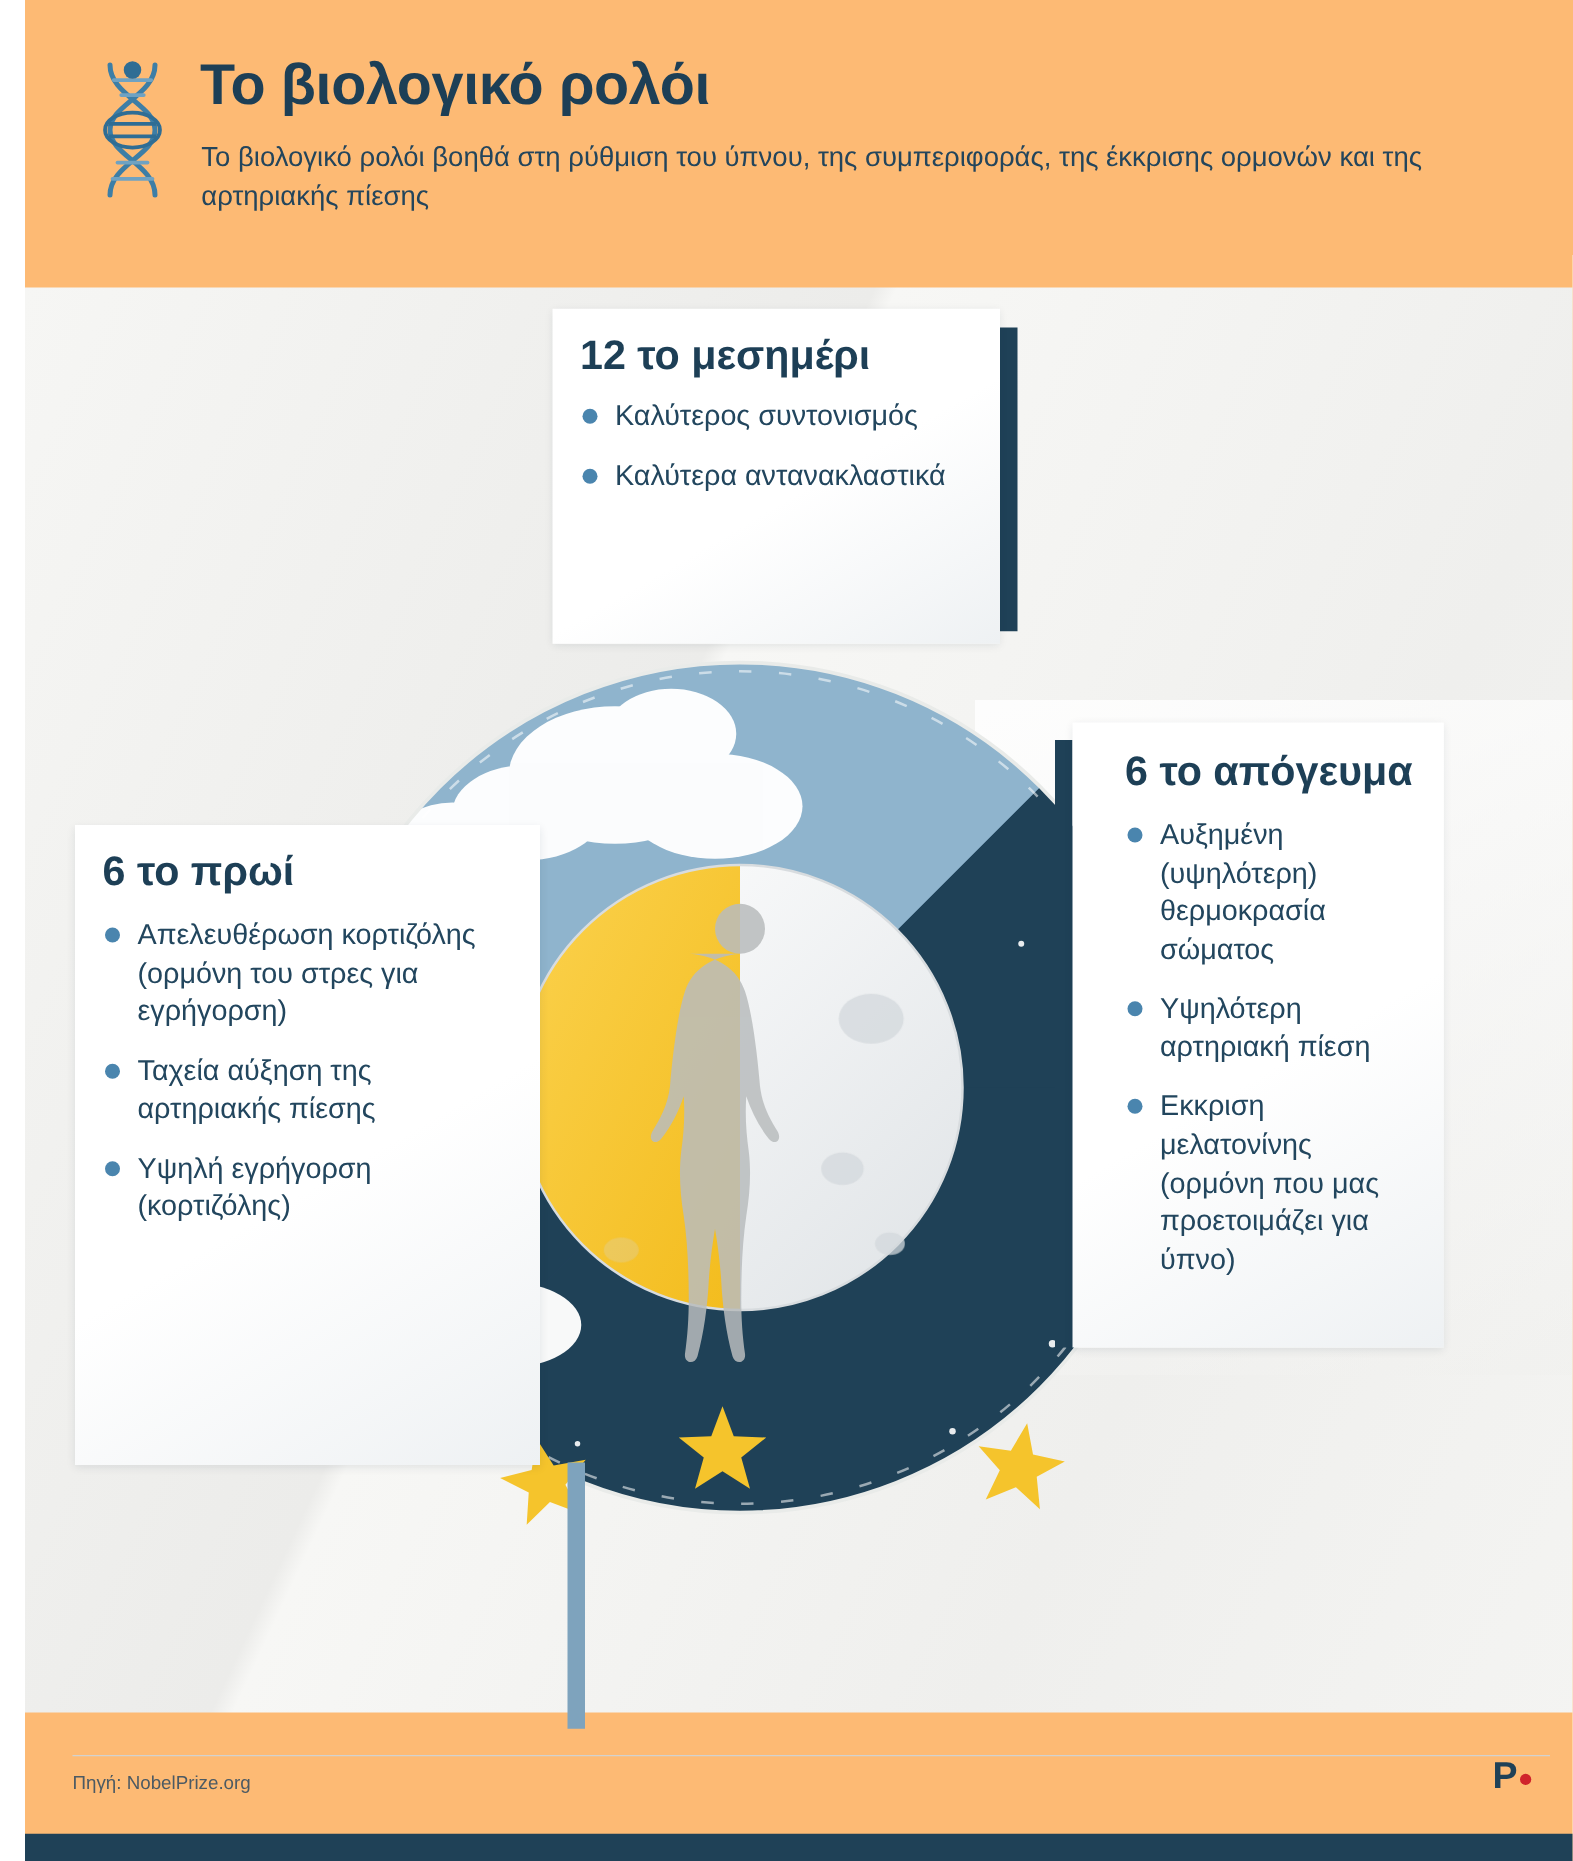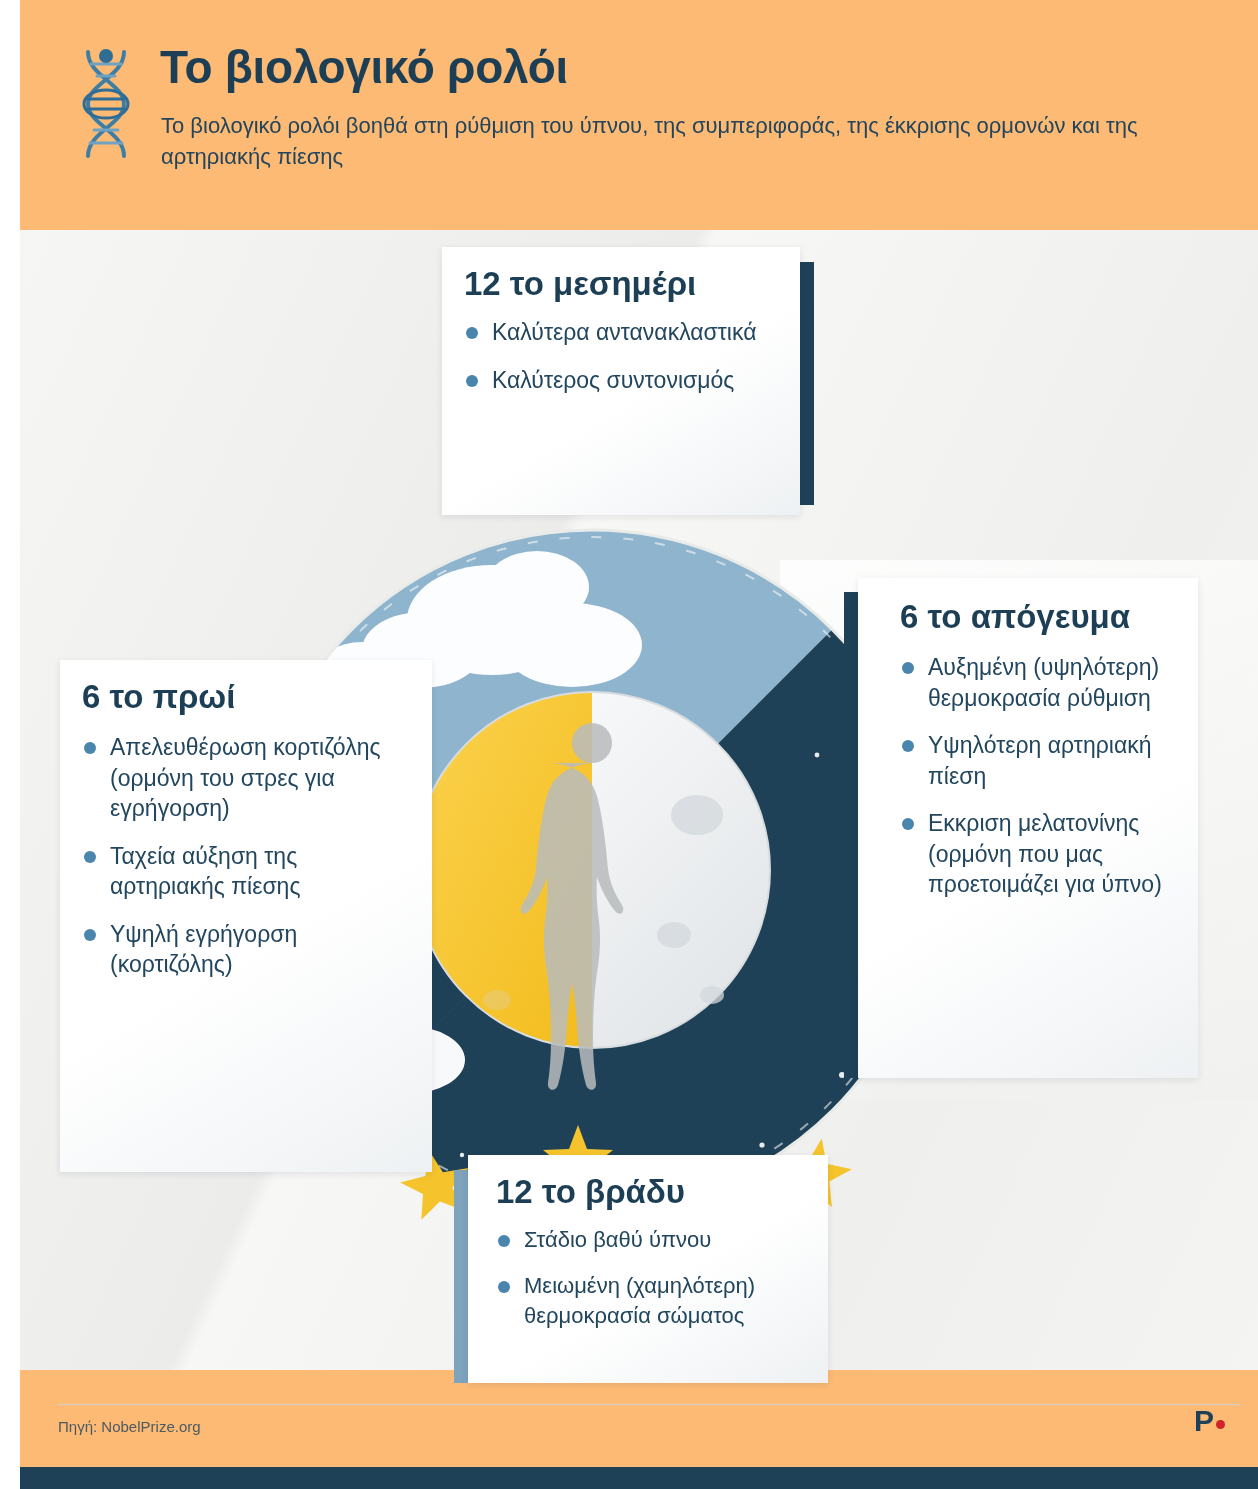--- a/index.html
+++ b/index.html
@@ -122,21 +122,21 @@
     background: #4a85ae;
   }
 
   
   #card-noon { left: 422px; top: 247px; width: 358px; height: 268px; }
   #card-noon-shadow { left: 780px; top: 262px; width: 14px; height: 243px; }
   #card-noon h2 { margin: 18px 0 14px 22px; }
   #card-noon ul { margin-left: 22px; margin-right: 18px; }
 
   
-  #card-evening { left: 838px; top: 578px; width: 340px; height: 500px; }
+  #card-evening { left: 838px; top: 578px; width: 297px; height: 500px; }
   #card-evening-shadow { left: 824px; top: 592px; width: 14px; height: 486px; }
   #card-evening h2 { margin: 20px 0 16px 42px; }
   #card-evening ul { margin-left: 42px; margin-right: 16px; }
 
   
   #card-morning { left: 40px; top: 660px; width: 372px; height: 512px; }
   #card-morning-shadow { left: 398px; top: 674px; width: 14px; height: 386px; }
   #card-morning h2 { margin: 18px 0 16px 22px; }
   #card-morning ul { margin-left: 22px; margin-right: 20px; }
 
@@ -314,53 +314,46 @@
         <polygon points="434,645 443,669 469,670 449,686 456,711 434,697 412,711 419,686 399,670 425,669" fill="#fbe08a" transform="translate(226,-80) scale(0.62) translate(240,230)"></polygon>
         <polygon points="434,645 443,669 469,670 449,686 456,711 434,697 412,711 419,686 399,670 425,669" fill="#fbe08a" transform="translate(218,-440) scale(0.55) translate(330,680)"></polygon>
       </g>
     </svg>
   </div>
 
   <div id="card-noon-shadow" class="card-shadow-right"></div>
   <div id="card-noon" class="card">
     <h2>12 το μεσημέρι</h2>
     <ul>
+      <li><span class="dot"></span><span>Καλύτερος συντονισμός</span></li>
       <li><span class="dot"></span><span>Καλύτερα αντανακλαστικά</span></li>
-      <li><span class="dot"></span><span>Καλύτερος συντονισμός</span></li>
     </ul>
   </div>
 
   <div id="card-evening-shadow" class="card-shadow-right"></div>
   <div id="card-evening" class="card">
     <h2>6 το απόγευμα</h2>
     <ul>
-      <li><span class="dot"></span><span>Αυξημένη (υψηλότερη) θερμοκρασία ρύθμιση</span></li>
+      <li><span class="dot"></span><span>Αυξημένη (υψηλότερη) θερμοκρασία σώματος</span></li>
       <li><span class="dot"></span><span>Υψηλότερη αρτηριακή πίεση</span></li>
       <li><span class="dot"></span><span>Εκκριση μελατονίνης (ορμόνη που μας προετοιμάζει για ύπνο)</span></li>
     </ul>
   </div>
 
   <div id="card-morning-shadow" class="card-shadow-left"></div>
   <div id="card-morning" class="card">
     <h2>6 το πρωί</h2>
     <ul>
       <li><span class="dot"></span><span>Απελευθέρωση κορτιζόλης (ορμόνη του στρες για εγρήγορση)</span></li>
       <li><span class="dot"></span><span>Ταχεία αύξηση της αρτηριακής πίεσης</span></li>
       <li><span class="dot"></span><span>Υψηλή εγρήγορση (κορτιζόλης)</span></li>
     </ul>
   </div>
 
   <div id="card-midnight-shadow" class="card-shadow-left"></div>
-  <div id="card-midnight" class="card">
-    <h2>12 το βράδυ</h2>
-    <ul>
-      <li><span class="dot"></span><span>Στάδιο βαθύ ύπνου</span></li>
-      <li><span class="dot"></span><span>Μειωμένη (χαμηλότερη) θερμοκρασία σώματος</span></li>
-    </ul>
-  </div>
 
   <div id="footer-rule"></div>
   <div id="source">Πηγή: NobelPrize.org</div>
   <div id="logo">
     <span class="p">P</span><span class="dot"></span>
   </div>
 
   <div id="bottom-bar"></div>
 </div>
 

